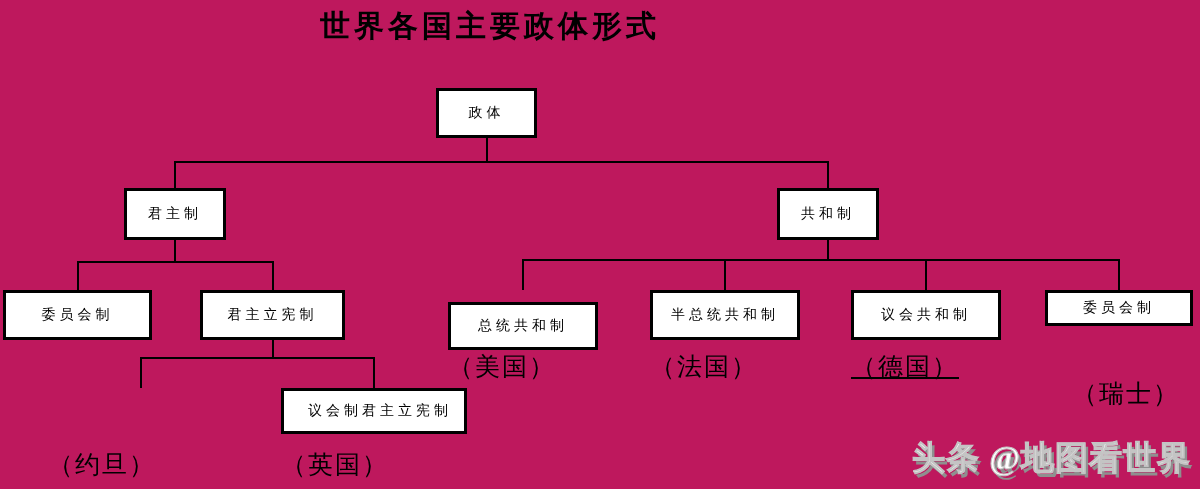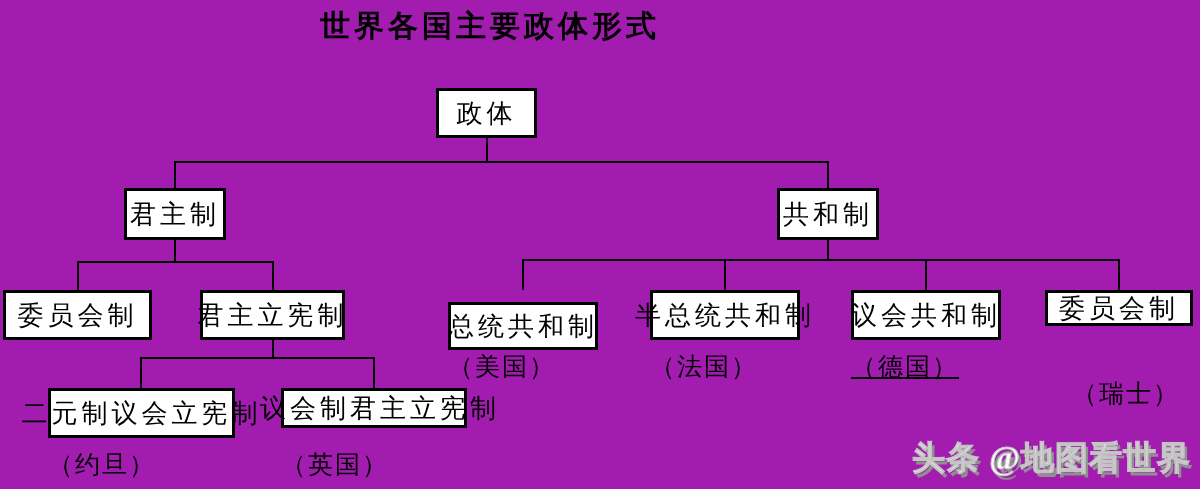--- a/index.html
+++ b/index.html
@@ -3,40 +3,40 @@
 <meta charset="utf-8">
 <style>
   html, body { margin: 0; padding: 0; }
   body {
     width: 1200px; height: 489px;
     background: #ffffff;
     font-family: "Liberation Serif", serif;
     color: #000;
     overflow: hidden;
   }
-  #canvas { position: relative; width: 1200px; height: 489px; background: #a21caf; }
+  #canvas { position: relative; width: 1200px; height: 489px; background: #be185d; }
 
   .title {
     position: absolute;
     top: 6px; left: 290px; width: 400px;
     text-align: center;
     font-size: 30px;
     font-weight: bold;
     letter-spacing: 4px;
   }
 
   .node {
     position: absolute;
     box-sizing: border-box;
     border: 3px solid #000;
     background: #fff;
     display: flex;
     align-items: center;
     justify-content: center;
-    font-size: 26px;
+    font-size: 14px;
     letter-spacing: 4px;
     white-space: nowrap;
   }
 
   .edge { position: absolute; background: #000; }
 
   .caption {
     position: absolute;
     font-size: 25px;
     letter-spacing: 2px;
@@ -68,22 +68,21 @@
   <div class="node" style="left:777px; top:188px; width:102px; height:52px;">共和制</div>
 
   <div class="node" style="left:3px;   top:290px; width:149px; height:50px;">委员会制</div>
   <div class="node" style="left:200px; top:290px; width:145px; height:50px;">君主立宪制</div>
 
   <div class="node" style="left:448px; top:302px; width:150px; height:48px;">总统共和制</div>
   <div class="node" style="left:650px; top:290px; width:150px; height:50px;">半总统共和制</div>
   <div class="node" style="left:851px; top:290px; width:150px; height:50px;">议会共和制</div>
   <div class="node" style="left:1045px;top:290px; width:148px; height:36px;">委员会制</div>
 
-  <div class="node" style="left:48px;  top:388px; width:187px; height:50px;">二元制议会立宪制</div>
-  <div class="node" style="left:281px; top:388px; width:186px; height:40px;padding-left:12px;">议会制君主立宪制</div>
+  <div class="node" style="left:281px; top:388px; width:186px; height:46px;padding-left:12px;">议会制君主立宪制</div>
 
   <div class="caption" style="left:448px; top:350px; width:150px;">（美国）</div>
   <div class="caption" style="left:650px; top:350px; width:150px;">（法国）</div>
   <div class="caption" style="left:851px; top:350px; width:150px;text-decoration:underline;">（德国）</div>
   <div class="caption" style="left:1072px;top:350px; width:148px;margin-top:27px;">（瑞士）</div>
   <div class="caption" style="left:48px;  top:448px; width:187px;">（约旦）</div>
   <div class="caption" style="left:281px; top:448px; width:186px;">（英国）</div>
 
   <div class="edge" style="left:486px; top:138px; width:2px;   height:23px;"></div>
   <div class="edge" style="left:174px; top:161px; width:655px; height:2px;"></div>

